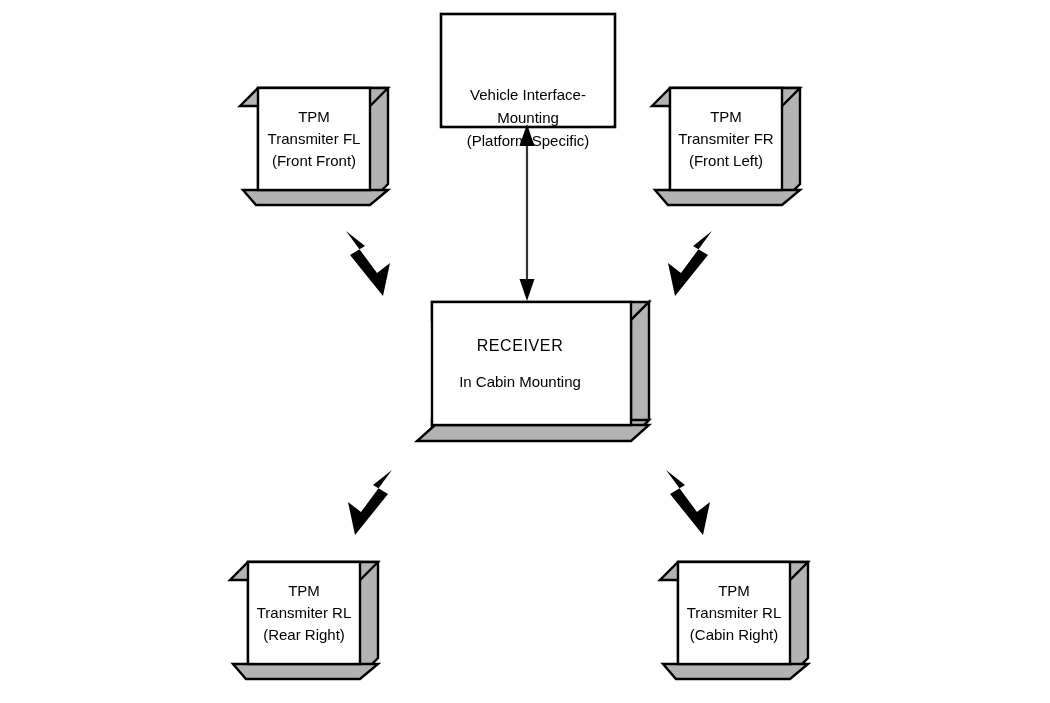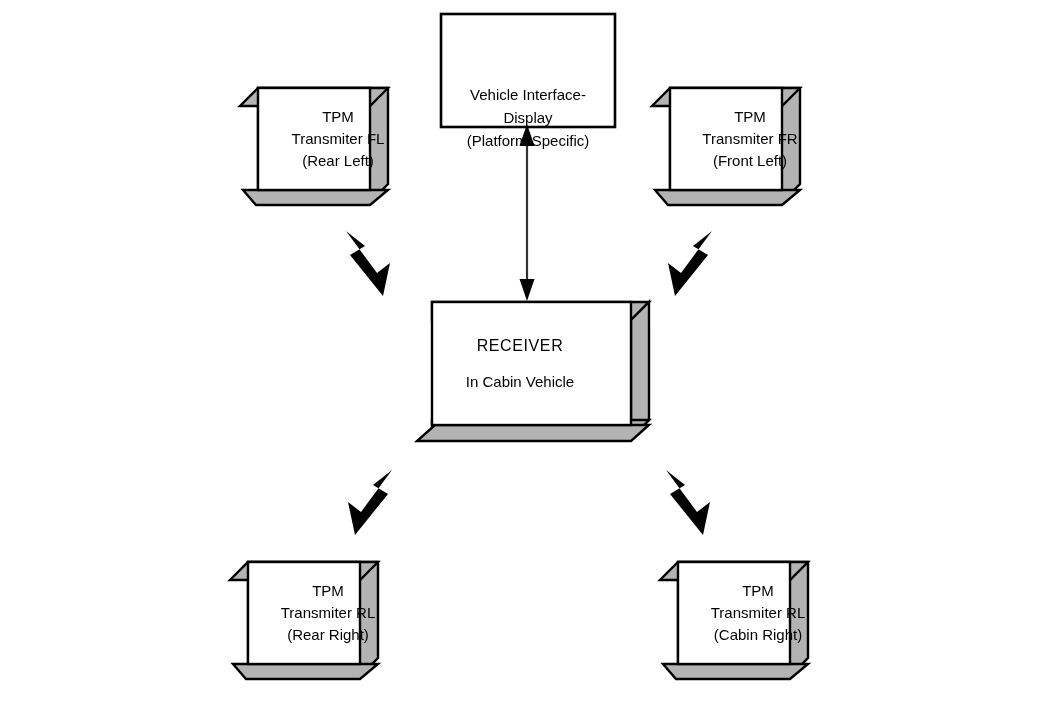--- a/index.html
+++ b/index.html
@@ -35,21 +35,20 @@
     color: #000000;
     pointer-events: none;
   }
   .box-label .ln {
     display: block;
     white-space: nowrap;
   }
   .tpm-label {
     font-size: 15px;
     line-height: 22px;
-    padding-left: 24px;
   }
   .display-label {
     font-size: 15px;
     line-height: 23px;
   }
   .receiver-label .ln.title {
     font-size: 16px;
     letter-spacing: 0.6px;
     margin-bottom: 18px;
   }
@@ -121,33 +120,33 @@
     </g>
 
     <g>
       <polygon fill="#000000" points="666,470 697,512 710,502 703,535 670,494 685,485"></polygon>
     </g>
 
   </svg>
 
   <div class="box-label display-label" style="left:441px; top:14px; width:174px; height:146px;margin-top:30px;">
     <span class="ln">Vehicle Interface-</span>
-    <span class="ln">Display</span>
+    <span class="ln">Mounting</span>
     <span class="ln">(Platform Specific)</span>
   </div>
 
   <div class="box-label receiver-label" style="left:432px; top:302px; width:176px; height:123px;">
     <span class="ln title">RECEIVER</span>
-    <span class="ln sub">In Cabin Vehicle</span>
+    <span class="ln sub">In Cabin Mounting</span>
   </div>
 
   <div class="box-label tpm-label" style="left:258px; top:88px; width:112px; height:102px;">
     <span class="ln">TPM</span>
     <span class="ln">Transmiter FL</span>
-    <span class="ln">(Rear Left)</span>
+    <span class="ln">(Front Front)</span>
   </div>
 
   <div class="box-label tpm-label" style="left:670px; top:88px; width:112px; height:102px;">
     <span class="ln">TPM</span>
     <span class="ln">Transmiter FR</span>
     <span class="ln">(Front Left)</span>
   </div>
 
   <div class="box-label tpm-label" style="left:248px; top:562px; width:112px; height:102px;">
     <span class="ln">TPM</span>

